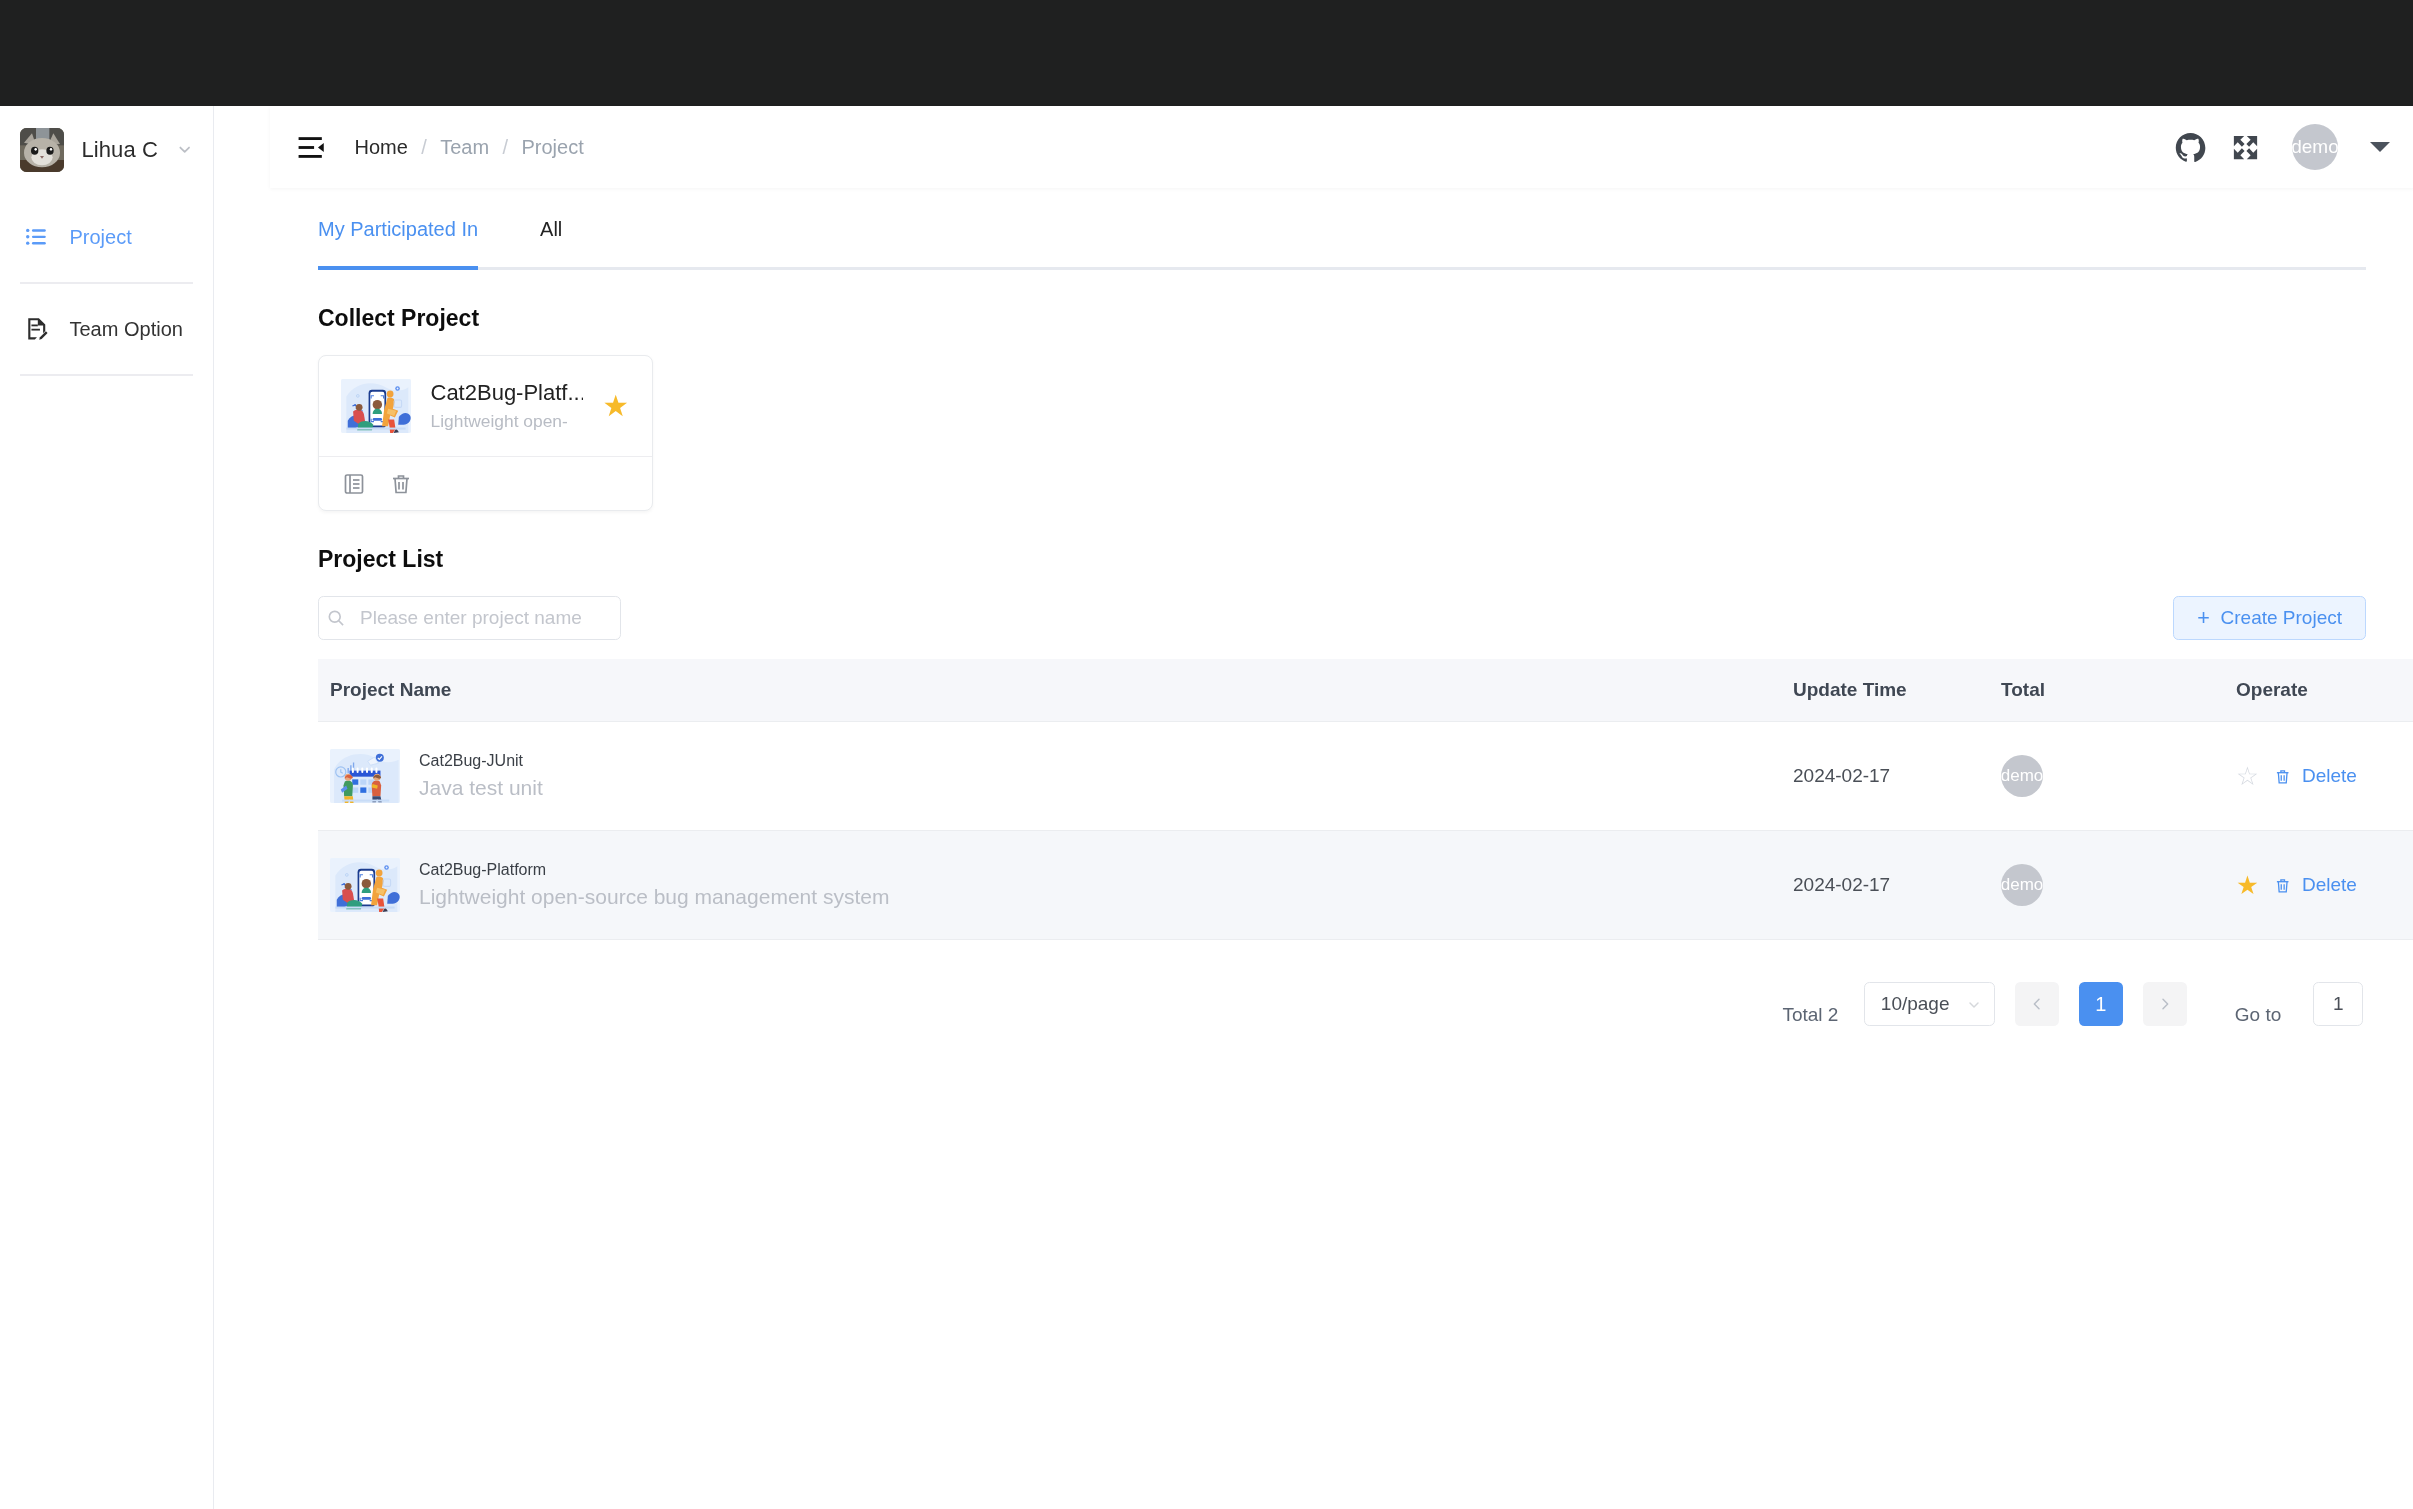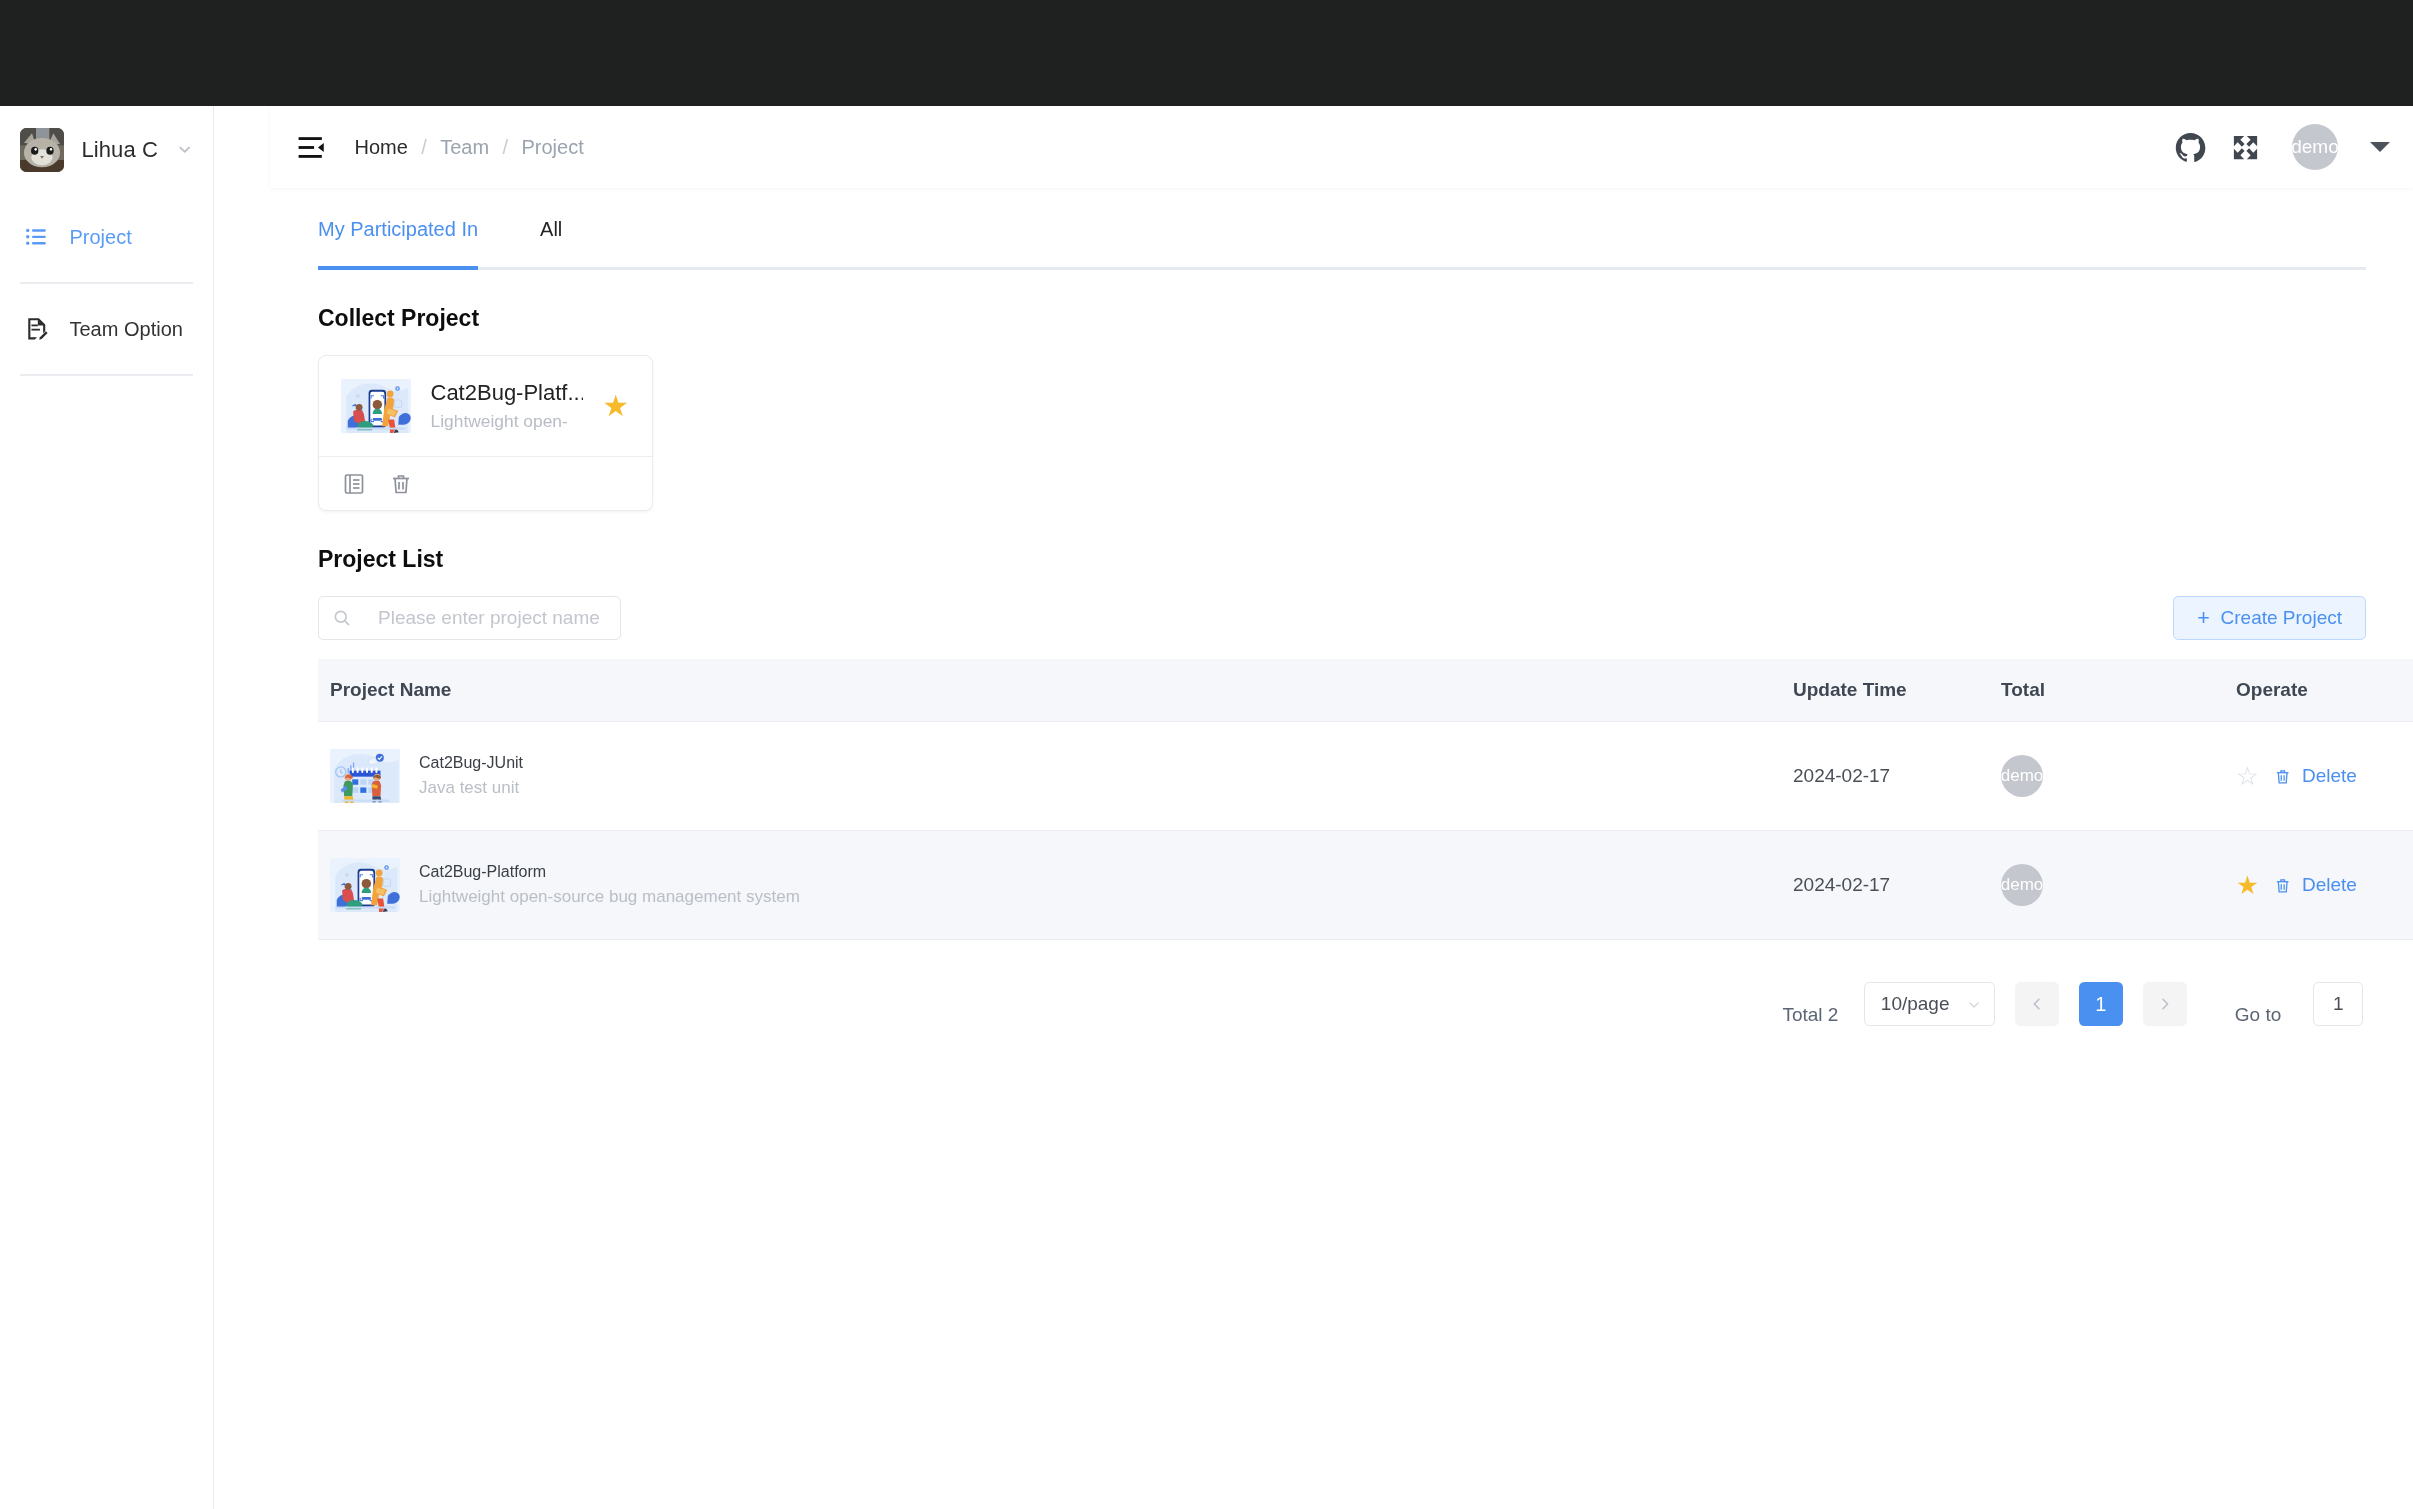--- a/index.html
+++ b/index.html
@@ -122,21 +122,21 @@
   .collect-name { font-size: 22px; color: #222; white-space: nowrap; overflow: hidden; }
   .collect-desc { font-size: 17.4px; color: #b8bcc4; margin-top: 5.4px; white-space: nowrap; overflow: hidden; }
   .star-filled { color: #f7ba2a; font-size: 29.5px; line-height: 1; flex: 0 0 auto; cursor: pointer; }
   .collect-foot { border-top: 1.3px solid #ededf0; display: flex; align-items: center; gap: 23px; padding: 14.7px 23px; }
   .foot-ico { width: 24px; height: 24px; cursor: pointer; display:block; }
 
   
   .list-toolbar { display: flex; align-items: center; margin-bottom: 19px; }
   .search-wrap {
     width: 303px; height: 44px; border: 1.3px solid #e2e5ea; border-radius: 5.4px;
-    display: flex; align-items: center; padding: 0 13px; gap: 26px; background: #fff;
+    display: flex; align-items: center; padding: 0 7px; gap: 14px; background: #fff;
   }
   .search-wrap svg { flex: 0 0 20px; display:block; }
   .search-input {
     border: 0; outline: 0; font-size: 19px; color: #4a4a4a;
     font-family: "Liberation Sans", sans-serif; width: 100%; background: transparent;
   }
   .search-input::placeholder { color: #c3c6cd; }
   .create-btn {
     margin-left: auto;
     height: 44px; padding: 0 23px;
@@ -157,21 +157,21 @@
   .tbl thead th:first-child { padding-left: 12px; }
   .tbl tbody td {
     border-top: 1.3px solid #ebedf0;
     padding: 0; height: 109px; vertical-align: middle;
     font-size: 19px; color: #4a4f57;
   }
   .tbl tbody tr.hl td { background: #f5f7fa; }
   .tbl tbody tr:last-child td { border-bottom: 1.3px solid #ebedf0; }
   .cell-project { display: flex; align-items: center; gap: 19px; padding-left: 12px; }
   .p-name { font-size: 16px; color: #3a3f46; }
-  .p-desc { font-size: 17px; color: #babec6; margin-top: 6px; }
+  .p-desc { font-size: 21px; color: #babec6; margin-top: 6px; }
   .member-avatar {
     width: 42px; height: 42px; border-radius: 50%;
     background: #c4c7ce; color: #fff; font-size: 17px;
     display: flex; align-items: center; justify-content: center;
     overflow: hidden; white-space: nowrap;
   }
   .ops { display: flex; align-items: center; gap: 14.7px; }
   .star-outline { color: #d6dae1; font-size: 25.5px; line-height: 1; cursor: pointer; }
   .star-on { color: #f7ba2a; font-size: 25.5px; line-height: 1; cursor: pointer; }
   .del-link { color: #4a90f0; font-size: 19px; cursor: pointer; display: flex; align-items: center; gap: 11px; }

